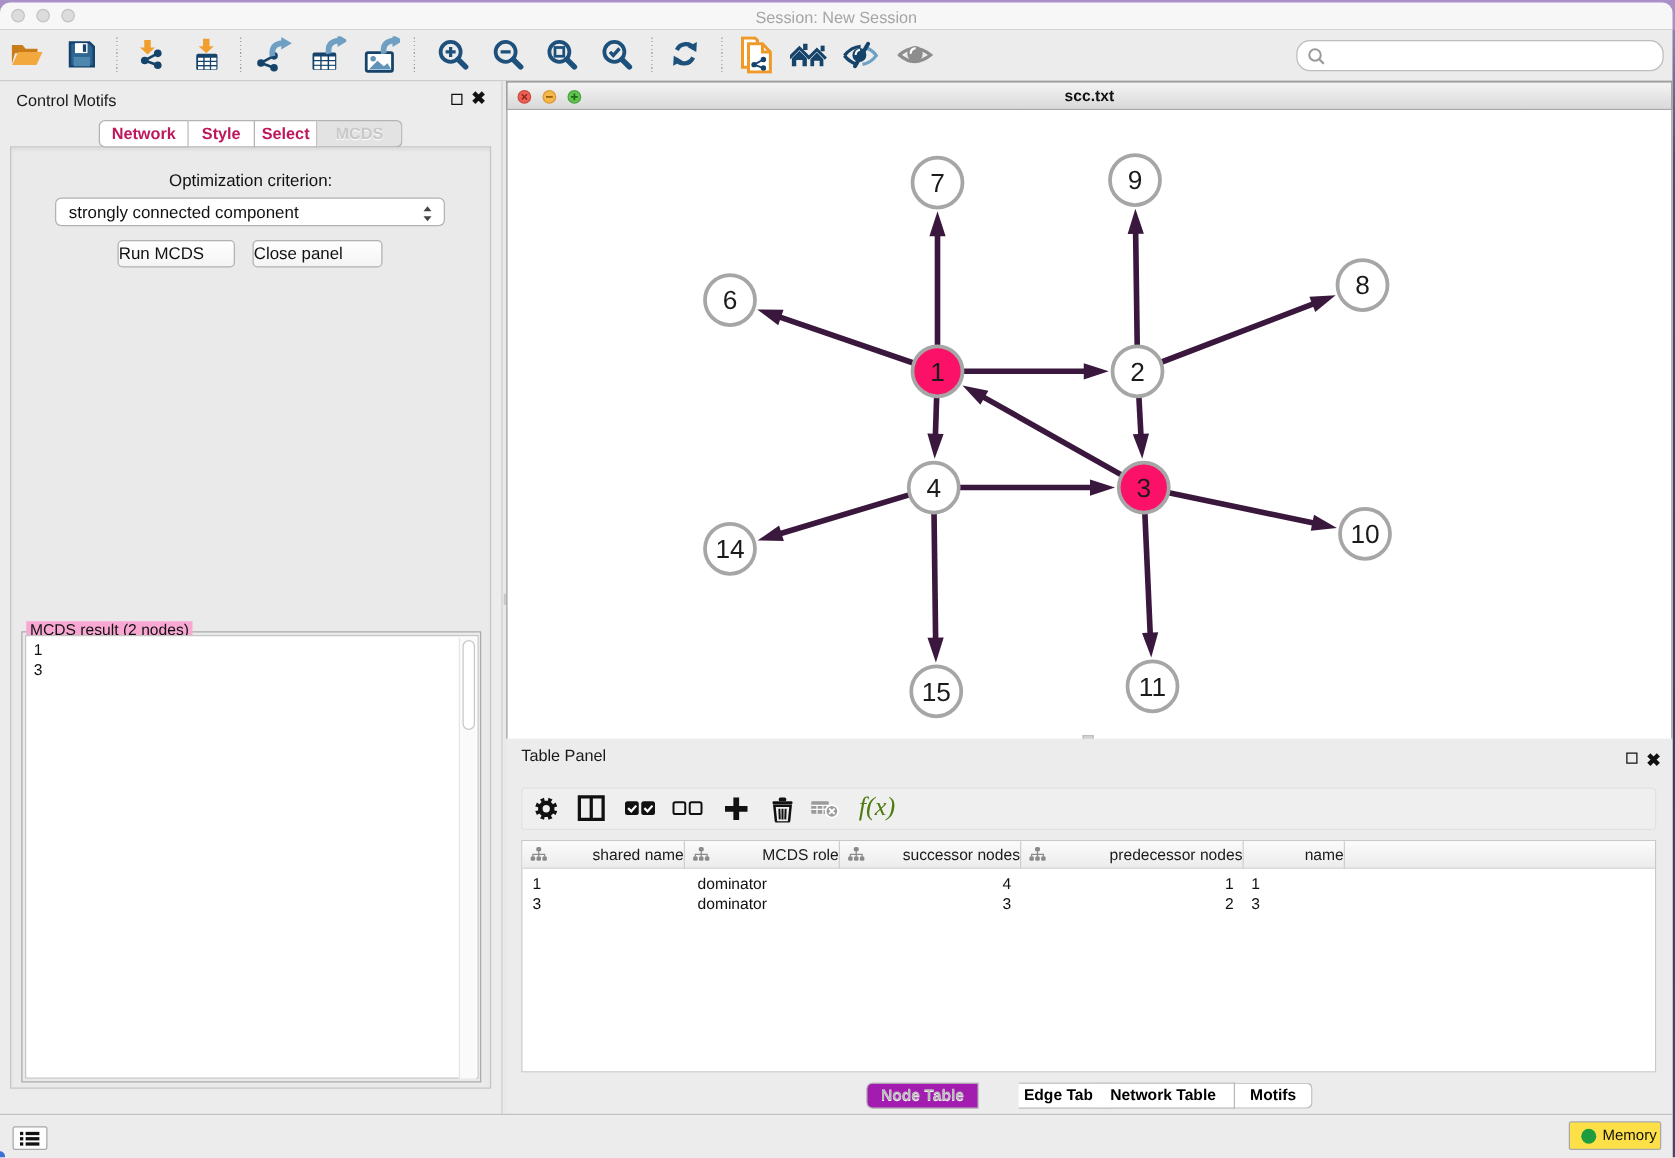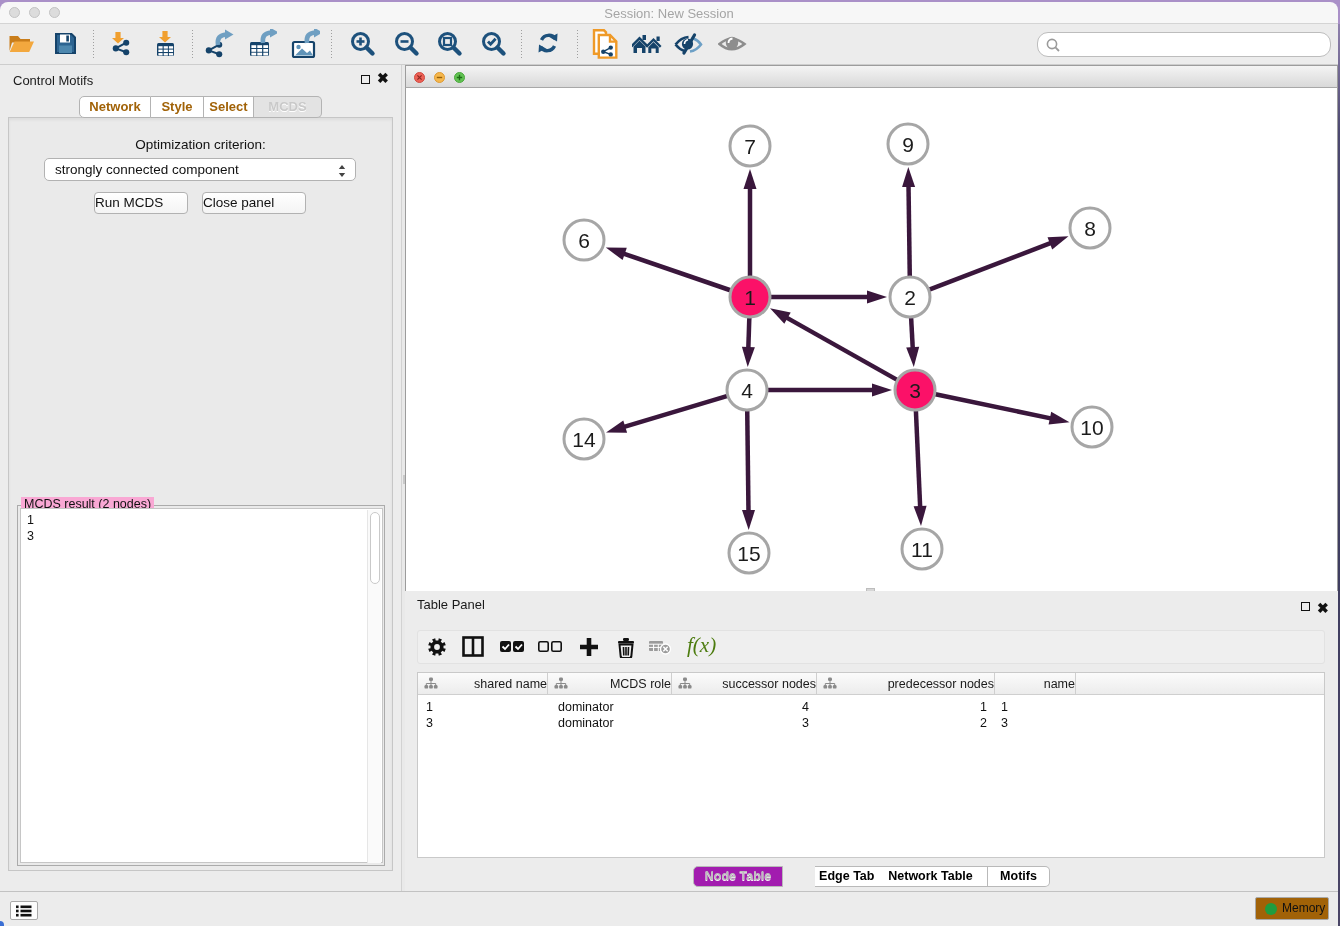--- a/index.html
+++ b/index.html
@@ -8,21 +8,21 @@
 .tl{position:absolute;top:7px;width:11px;height:11px;border-radius:50%;background:#dcdcdc;border:1px solid #c3c3c3}
 #wtitle{position:absolute;top:6px;left:0;width:1338px;text-align:center;font-size:13px;color:#a5a5a5}
 #toolbar{position:absolute;top:24px;left:0;width:1338px;height:41px;background:#ececec;border-bottom:1px solid #cdcdcd}
 .tsep{position:absolute;top:30px;height:28px;width:1px;background-image:repeating-linear-gradient(#9f9f9f 0 1px,transparent 1px 3px)}
 #search{position:absolute;left:1037px;top:32px;width:294px;height:25px;background:#fff;border:1px solid #bdbdbd;border-radius:11px}
 #rightedge{position:absolute;top:24px;right:0;width:2px;height:902px;background:linear-gradient(#8f81ad,#4c4870 12%,#3f3d60 60%,#4a4566)}
 #cpheader{position:absolute;top:65px;left:0;width:401px;height:30px}
 .paneltitle{font-size:13px;color:#1a1a1a}
 .floatbtn{position:absolute;width:9px;height:9px;border:1.6px solid #111}
 .closex{position:absolute;font-size:14px;font-weight:700;color:#111;line-height:10px}
-.tab{position:absolute;top:96px;height:22px;background:#fff;border:1px solid #b3b3b3;font-size:13px;font-weight:700;color:#a16207;text-align:center;line-height:20px}
+.tab{position:absolute;top:96px;height:22px;background:#fff;border:1px solid #b3b3b3;font-size:13px;font-weight:700;color:#be185d;text-align:center;line-height:20px}
 #cpbox{position:absolute;left:8px;top:117px;width:385px;height:754px;border:1px solid #c6c6c6;background:#eaeaea;box-shadow:inset 0 2px 3px rgba(0,0,0,0.06)}
 #optlabel{position:absolute;left:0;top:137px;width:401px;text-align:center;font-size:13.5px;color:#111}
 #dropdown{position:absolute;left:44px;top:158px;width:312px;height:23px;background:#fff;border:1px solid #b2b2b2;border-radius:5px;font-size:13.5px;color:#111;line-height:21px;padding-left:10px}
 .btn{position:absolute;top:192px;height:22px;background:linear-gradient(#fff,#f4f4f4);border:1px solid #b2b2b2;border-radius:4px;font-size:13.5px;color:#111;text-align:left;line-height:20px}
 #fieldset{position:absolute;left:17px;top:505px;width:368px;height:361px;border:1px solid #ababab}
 #legend{position:absolute;left:21px;top:497px;font-size:12.5px;color:#111;background:#f9a8d4;padding:0 3px}
 #resultarea{position:absolute;left:20px;top:508px;width:363px;height:355px;background:#fff;border:1px solid #c6c6c6;font-size:12.5px;color:#111;line-height:16px;padding:3px 0 0 6px}
 #resScroll{position:absolute;right:1px;top:1px;width:14px;height:353px;background:#fafafa;border-left:1px solid #e6e6e6}
 #resThumb{position:absolute;left:1.5px;top:2px;width:10px;height:72px;background:#fff;border:1px solid #c9c9c9;border-radius:5px}
 #vsplit{position:absolute;left:401px;top:65px;width:5px;height:828px;background:#e9e9e9;border-left:1px solid #d2d2d2}
@@ -32,21 +32,21 @@
 #netname{position:absolute;top:4px;left:0;width:100%;text-align:center;font-size:12.5px;font-weight:700;color:#111}
 #tablepanel{position:absolute;left:405px;top:591px;width:933px;height:300px;background:#ececec}
 #tbltoolbar{position:absolute;left:417px;top:630px;width:908px;height:34px;background:#efefef;border:1px solid #e2e2e2;border-radius:3px}
 #tblarea{position:absolute;left:417px;top:672px;width:908px;height:186px;background:#fff;border:1px solid #c9c9c9}
 #tblheader{position:absolute;left:0;top:0;width:906px;height:22px;background:linear-gradient(#fbfbfb,#ececec);border-bottom:1px solid #cfcfcf}
 .hcell{position:absolute;top:0;height:22px;border-right:1px solid #cfcfcf;font-size:12.5px;color:#1a1a1a;text-align:right;line-height:22px}
 .cell{position:absolute;font-size:12.5px;color:#111;height:16px;line-height:16px}
 .btab{position:absolute;top:866px;height:21px;background:#fff;border:1px solid #b9b9b9;font-size:12.5px;font-weight:700;color:#000;text-align:center;line-height:19px}
 #statusbar{position:absolute;left:0;top:891px;width:1338px;height:35px;background:#ececec;border-top:1px solid #c2c2c2}
 #listbtn{position:absolute;left:10px;top:9px;width:28px;height:19px;background:#fdfdfd;border:1px solid #a9a9a9;border-radius:2px}
-#membtn{position:absolute;right:9px;top:5px;width:74px;height:23px;background:#a16207;border:1px solid #a9a9a9;border-radius:2px;font-size:12px;color:#111;line-height:21px}
+#membtn{position:absolute;right:9px;top:5px;width:74px;height:23px;background:#fde047;border:1px solid #a9a9a9;border-radius:2px;font-size:12px;color:#111;line-height:21px}
 </style></head>
 <body>
 <div id="purpletop"></div>
 <div id="titlebar"></div>
 <div class="tl" style="left:9px"></div>
 <div class="tl" style="left:29px"></div>
 <div class="tl" style="left:49px"></div>
 <div id="wtitle">Session: New Session</div>
 <div id="toolbar"></div>
 <div id="rightedge"></div>
@@ -221,20 +221,21 @@
 <div class="lite" style="left:28px;background:#f6b74c;border:1px solid #dd9a33">
       <svg width="9" height="9" viewBox="0 0 9 9" style="position:absolute;left:0;top:0">
         <path d="M1.8,4.5 h5.4" stroke="#96600a" stroke-width="1.4"></path>
       </svg>
     </div>
 <div class="lite" style="left:48px;background:#62c353;border:1px solid #4aa73c">
       <svg width="9" height="9" viewBox="0 0 9 9" style="position:absolute;left:0;top:0">
         <path d="M1.8,4.5 h5.4 M4.5,1.8 v5.4" stroke="#1d6d14" stroke-width="1.4"></path>
       </svg>
     </div>
+<div id="netname">scc.txt</div>
 </div>
 <svg width="932" height="494" viewBox="0 0 932 494" style="position:absolute;left:406px;top:89px">
 <line x1="344.0" y1="189.5" x2="344.0" y2="98.0" stroke="#3a173c" stroke-width="4.5"></line>
 <polygon points="344.0,80.0 350.5,100.0 337.5,100.0" fill="#3a173c"></polygon>
 <line x1="326.5" y1="202.0" x2="216.8" y2="164.3" stroke="#3a173c" stroke-width="4.5"></line>
 <polygon points="199.8,158.5 220.8,158.8 216.6,171.1" fill="#3a173c"></polygon>
 <line x1="362.5" y1="208.0" x2="463.0" y2="208.0" stroke="#3a173c" stroke-width="4.5"></line>
 <polygon points="481.0,208.0 461.0,214.5 461.0,201.5" fill="#3a173c"></polygon>
 <line x1="343.4" y1="226.5" x2="342.3" y2="260.0" stroke="#3a173c" stroke-width="4.5"></line>
 <polygon points="341.7,278.0 335.9,257.8 348.9,258.2" fill="#3a173c"></polygon>

